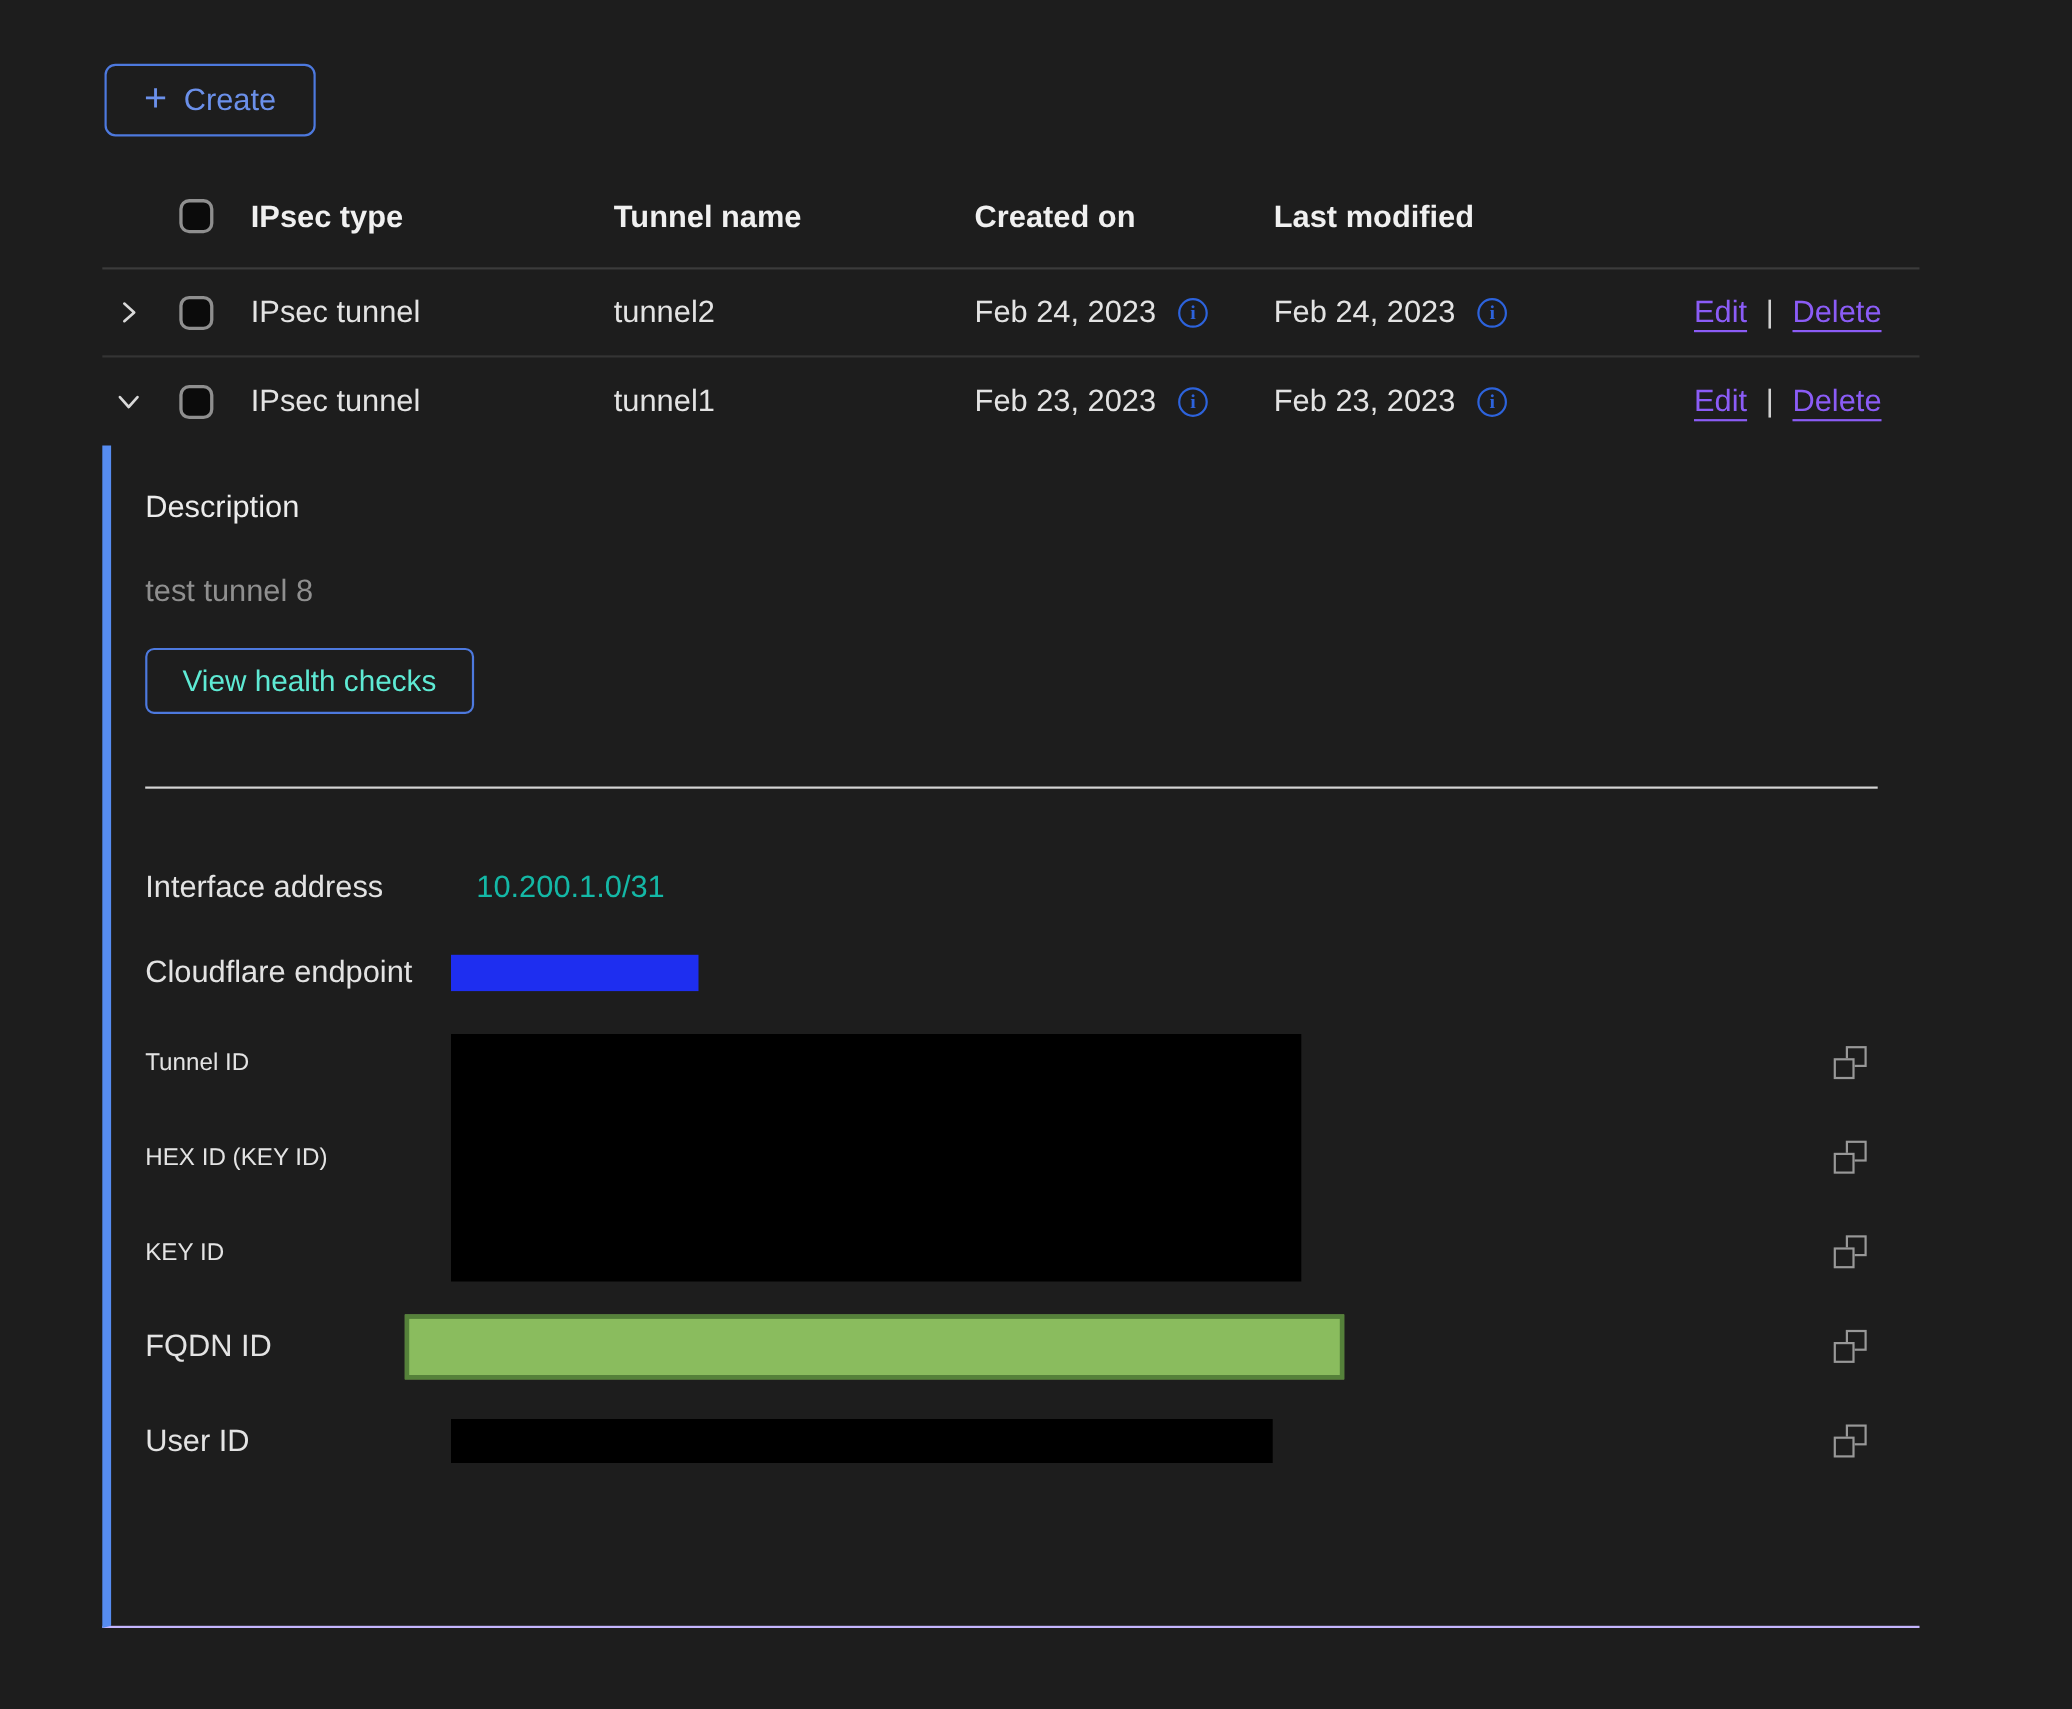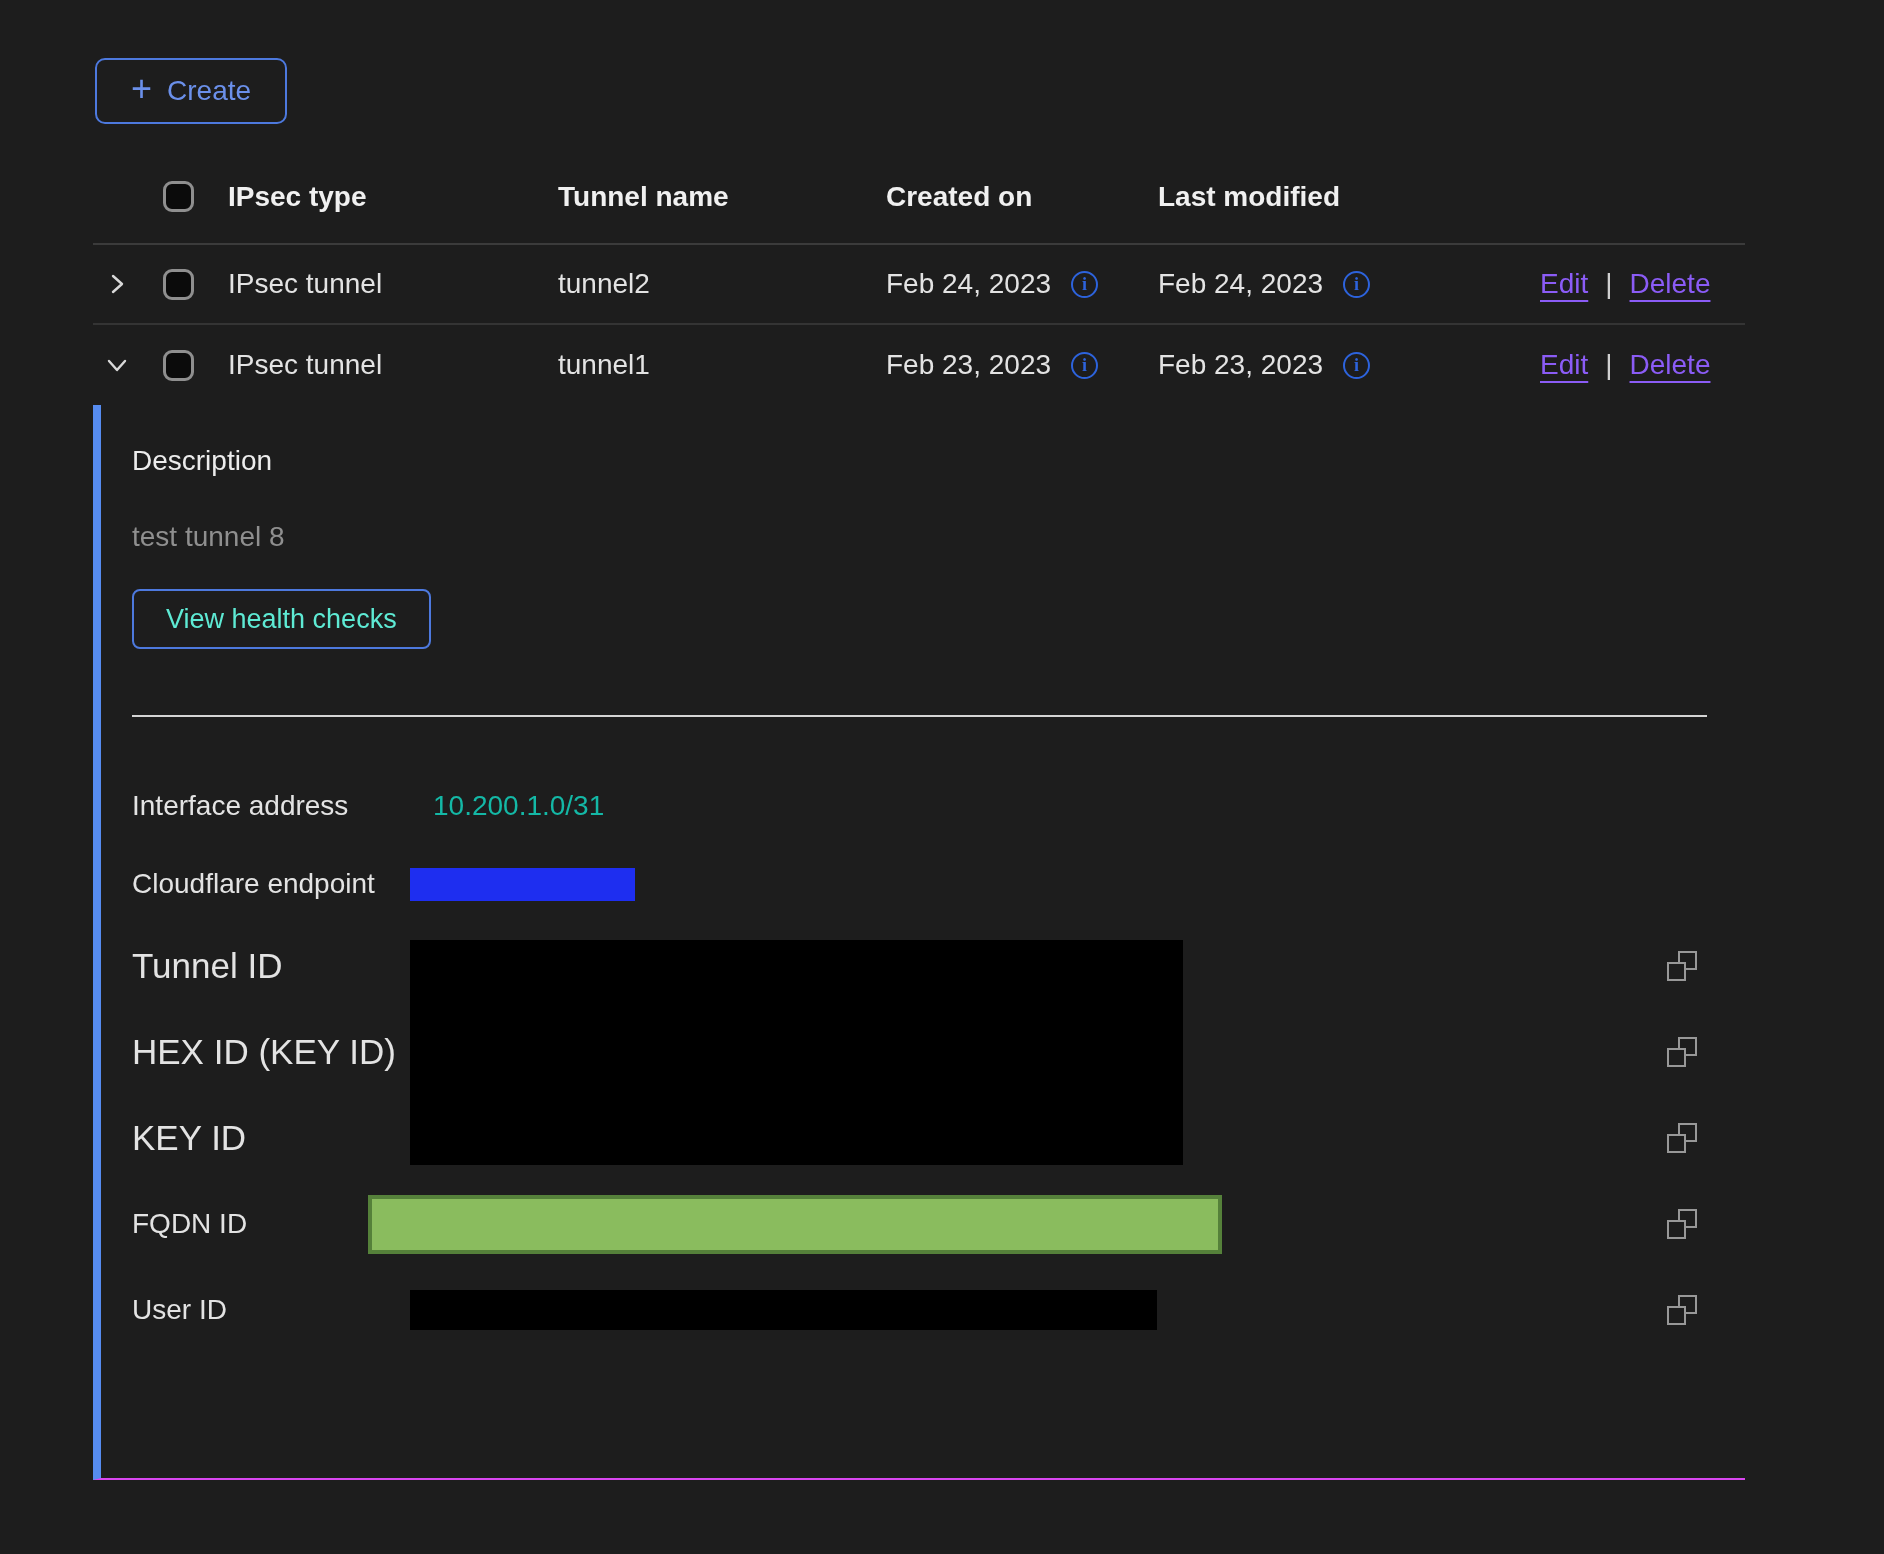--- a/index.html
+++ b/index.html
@@ -64,21 +64,21 @@
     color: #8b5cf6; font-size: 28px; cursor: pointer;
     text-decoration: underline; text-underline-offset: 7px;
   }
   .pipe { color: #d0d0d0; font-size: 28px; }
 
   
   .expanded {
     position: absolute; left: 93px; top: 405px;
     width: 1652px; height: 1075px;
     border-left: 8px solid #568cf0;
-    border-bottom: 2px solid #d946ef;
+    border-bottom: 2px solid #c4b5fd;
     padding-left: 31px;
   }
   .desc-label { margin-top: 40px; font-size: 28px; color: #ececec; }
   .desc-value { margin-top: 44px; font-size: 28px; color: #8f8f8f; }
   .vhc-btn {
     margin-top: 36px; height: 60px; padding: 0 32px;
     background: transparent; border: 2px solid #4d79de; border-radius: 8px;
     color: #5eead4; font-size: 27px; font-family: inherit;
     display: flex; align-items: center; cursor: pointer;
   }
@@ -90,21 +90,21 @@
   .flabel { width: 278px; color: #e3e3e3; flex: none; }
   .fvalue { padding-left: 23px; color: #14b8a6; }
 
   .red-box   { width: 248px; height: 36px; background: #a93320; }
   .blue-box  { width: 225px; height: 33px; background: #1e2ef0; }
   .green-box { width: 854px; height: 59px; margin-left: -42px; background: #8abc5e; border: 4px solid #55813a; }
   .black-box-user { width: 747px; height: 40px; background: #000; }
 
   .fgroup { display: flex; align-items: flex-start; }
   .fgroup-labels { width: 278px; flex: none; }
-  .glabel { height: 86px; display: flex; align-items: center; font-size: 35px; color: #e3e3e3; }
+  .glabel { height: 86px; display: flex; align-items: center; font-size: 22px; color: #e3e3e3; }
   .black-box-big { width: 773px; height: 225px; background: #000; margin-top: 17px; }
   .fgroup-copies { margin-left: auto; margin-right: 48px; }
   .copy-slot { height: 86px; display: flex; align-items: center; }
 
   .copy-icon { position: relative; width: 30px; height: 30px; cursor: pointer; flex: none; }
   .copy-icon .back  { position: absolute; top: 0; right: 0; width: 19px; height: 19px; border: 2px solid #989898; }
   .copy-icon .front { position: absolute; bottom: 0; left: 0; width: 19px; height: 19px; border: 2px solid #989898; background: #1d1d1d; }
   .push-right { margin-left: auto; margin-right: 48px; }
 </style>
 </head>

